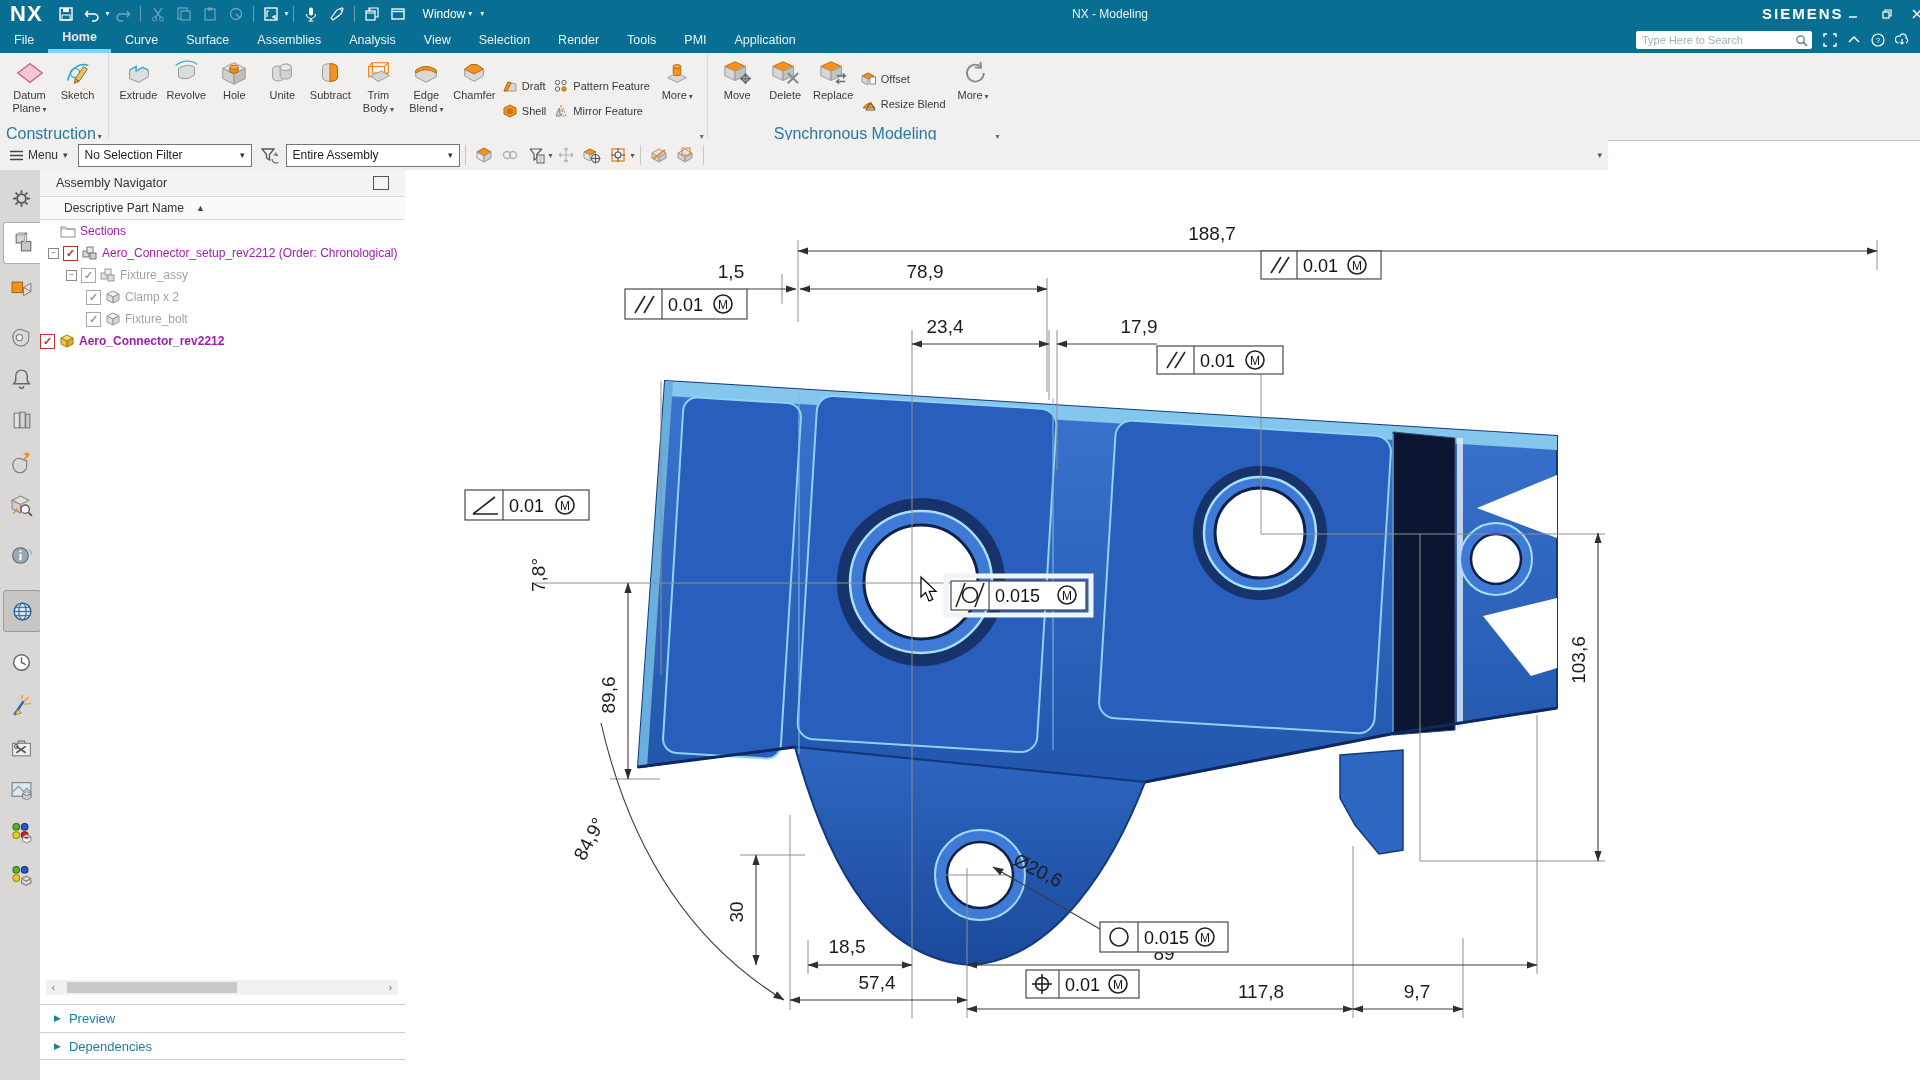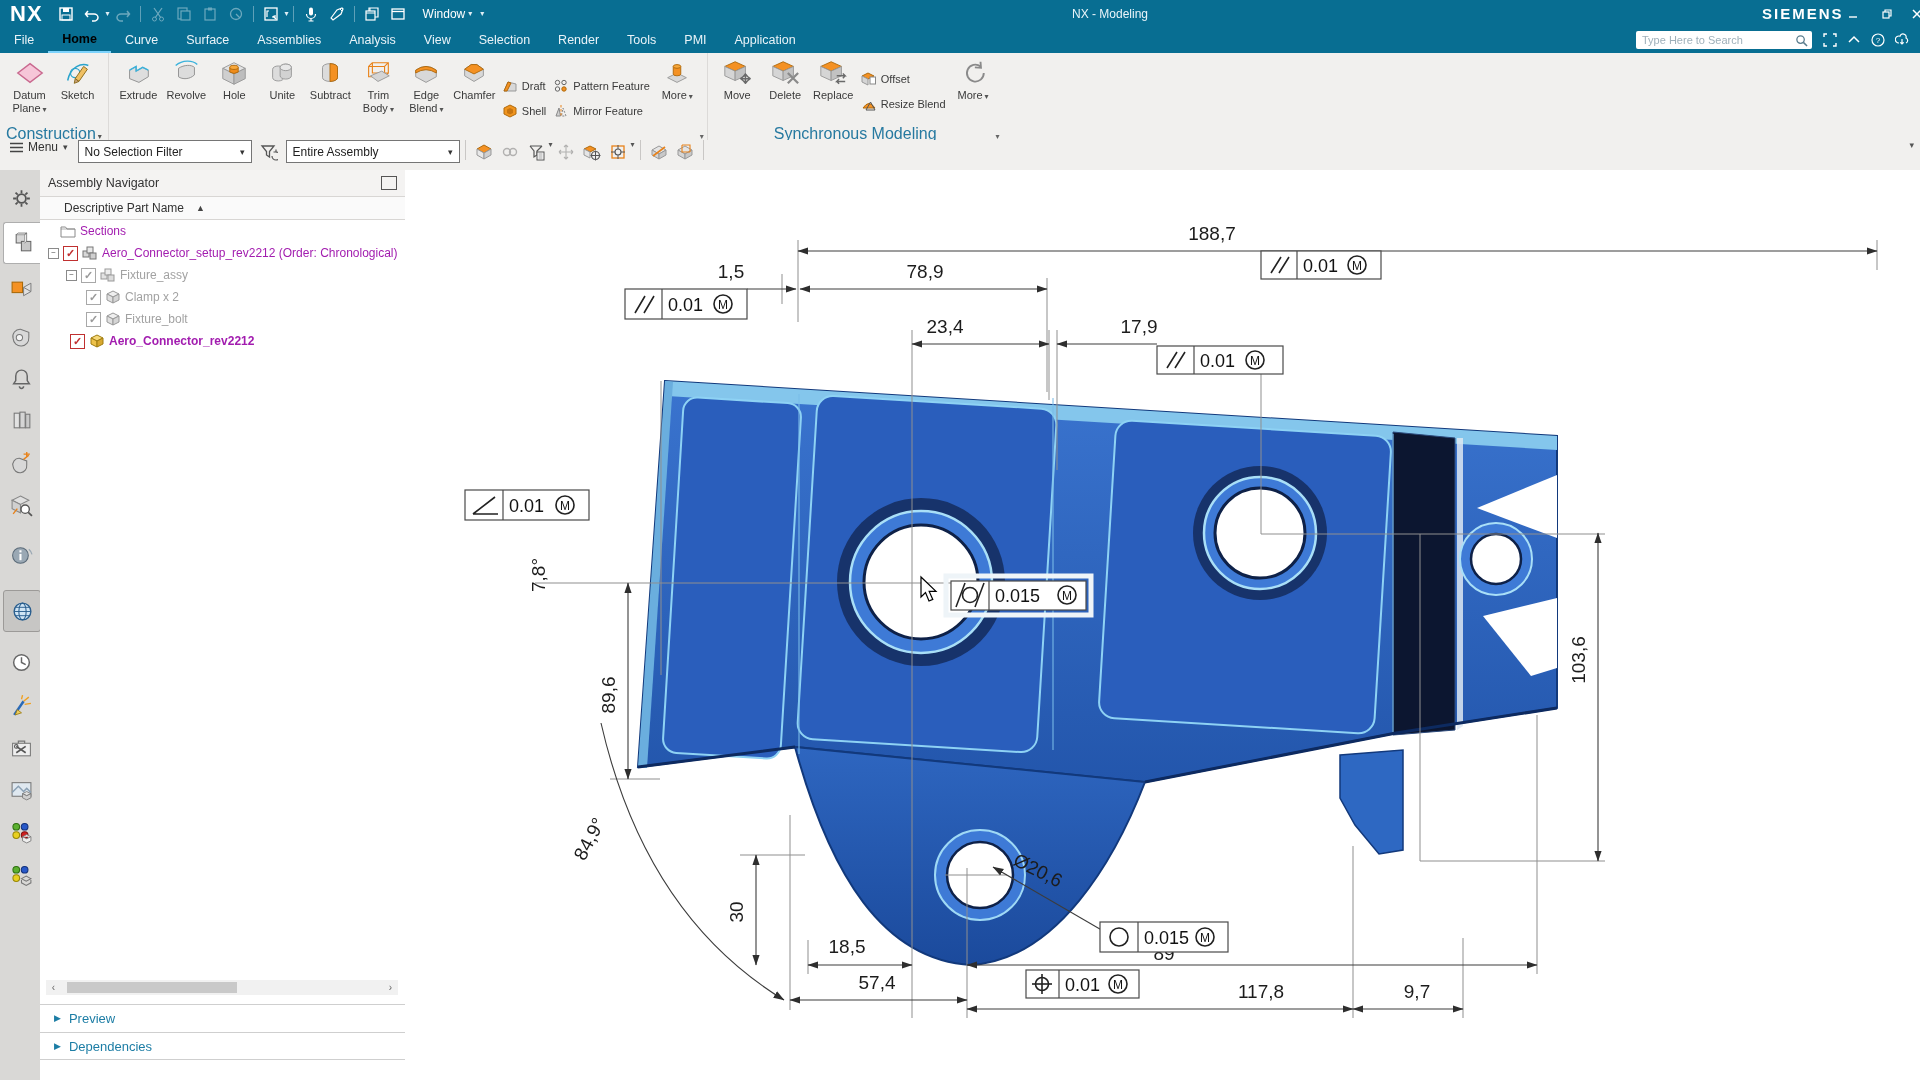--- a/index.html
+++ b/index.html
@@ -19,21 +19,21 @@
   .winlabel{font-size:12px;margin:0 2px 0 12px}
   .tb-title{position:absolute;left:1000px;width:220px;text-align:center;font-size:12px;color:#eaf4f9}
   .brand{position:absolute;left:1762px;font-weight:bold;font-size:15px;letter-spacing:2px;color:#fff}
   .wbtn{position:absolute;top:0;width:30px;height:27px;display:flex;align-items:center;justify-content:center}
   .wbtn svg{width:12px;height:12px}
 
   
   .menubar{position:absolute;left:0;top:27px;width:1920px;height:26px;background:#086e92;
            display:flex;align-items:center;color:#e9f3f8;font-size:12.5px}
   .mtab{padding:0 14px;line-height:24px;cursor:default}
-  .mtab.active{color:#000000;border-bottom:3px solid #7dd3fc;font-weight:bold}
+  .mtab.active{color:#e5e5e5;border-bottom:6px solid #7dd3fc;font-weight:bold}
   .msearch{margin-left:auto;display:flex;align-items:center;background:#fff;border-radius:2px;
            height:18px;width:168px;padding:0 4px;margin-right:6px}
   .msearch input{border:none;outline:none;flex:1;font-size:11px;color:#444;background:transparent;
                  font-family:"Liberation Sans",sans-serif}
   .msearch input::placeholder{color:#9fb0ba}
   .mico{width:24px;height:20px;display:flex;align-items:center;justify-content:center}
   .mico svg{width:14px;height:14px}
 
   
   .ribbon{position:absolute;left:0;top:53px;width:1920px;height:87px;background:#f1f0ee;
@@ -45,42 +45,42 @@
   .rbtn{display:flex;flex-direction:column;align-items:center;width:47px;padding-top:3px;
         font-size:11px;color:#3a3a3a;text-align:center;line-height:1.15;border-radius:2px}
   .rbtn svg{width:30px;height:30px;margin-bottom:1px}
   .rsm{display:flex;align-items:center;gap:4px;height:22px;font-size:11px;color:#3a3a3a;padding:0 3px;white-space:nowrap}
   .rsm svg{width:16px;height:16px;flex:0 0 auto}
   .smcol{display:flex;flex-direction:column;justify-content:center;gap:3px}
   .cdn::after{content:"▾";font-size:8px;color:#555;margin-left:2px}
   .grpcaret{position:absolute;right:3px;bottom:1px;font-size:8px;color:#666}
 
   
-  .toolrow{position:absolute;left:0;top:140px;width:1920px;height:30px;background:#f1f0ee;
-           border-bottom:1px solid #b9b7b5;display:flex;align-items:flex-start;font-size:12px;color:#333}
+  .toolrow{position:absolute;left:0;top:140px;width:1608px;height:30px;background:#f1f0ee;
+           border-bottom:1px solid #b9b7b5;display:flex;align-items:center;font-size:12px;color:#333}
   .menu-btn{display:flex;align-items:center;gap:5px;padding:0 10px}
   .tsel{height:21px;background:#fff;border:1px solid #757575;display:flex;align-items:center;
         justify-content:space-between;padding:0 6px;font-size:12px;color:#222}
   .tsel .car{font-size:9px;color:#333;margin-left:8px}
   .tico{width:26px;height:24px;display:flex;align-items:center;justify-content:center}
   .tico svg{width:18px;height:18px}
   .tico.dim{opacity:.4}
   .tsep{width:1px;height:20px;background:#c9c7c5;margin:0 5px}
   .trow-endcaret{position:absolute;right:6px;font-size:9px;color:#555}
 
   
   .dock{position:absolute;left:0;top:170px;width:40px;height:910px;background:#d9d8d6;border-right:1px solid #b9b7b5}
   .ditem{position:absolute;left:3px;width:36px;height:40px;display:flex;align-items:center;justify-content:center}
   .ditem svg{width:23px;height:23px}
   .ditem.active{background:#fff;border:1px solid #aeaeae;border-right:none;width:38px;border-radius:3px 0 0 3px}
   .ditem.pressed{background:#c7c6c4;border:1px solid #9c9a98;border-radius:3px}
 
   
   .nav{position:absolute;left:40px;top:170px;width:365px;height:910px;background:#fff;border-right:1px solid #9c9a98}
-  .nav-head{height:26px;display:flex;align-items:center;padding:0 8px;font-size:12.5px;color:#333;background:#f4f3f2}
+  .nav-head{height:26px;display:flex;align-items:center;padding:0 16px;font-size:12.5px;color:#333;background:#f4f3f2}
   .nav-float{margin-left:auto;width:14px;height:12px;border:1px solid #555}
   .nav-col{height:22px;display:flex;align-items:center;border:1px solid #d8d6d4;border-left:none;border-right:none;
            font-size:12px;color:#333;padding:0 24px;background:#fafafa}
   .sorttri{margin-left:12px;font-size:9px;color:#444}
   .trowi{height:22px;display:flex;align-items:center;font-size:12px;color:#a21caf;white-space:nowrap}
   .trowi.gray{color:#a2a2a2}
   .trowi.bold{font-weight:bold}
   .exp{width:9px;height:9px;border:1px solid #8a8a8a;background:#fff;font-size:8px;line-height:7px;
        text-align:center;color:#555;margin-right:4px;flex:0 0 auto}
   .exp::after{content:"−"}
@@ -732,21 +732,21 @@
     <span class="ticon">
         <svg viewBox="0 0 16 14">
           <path d="M8 1 L14 4 L8 7 L2 4 Z" fill="#efefef" stroke="#999"></path>
           <path d="M2 4 L8 7 L8 13 L2 10 Z" fill="#e0e0e0" stroke="#999"></path>
           <path d="M8 7 L14 4 L14 10 L8 13 Z" fill="#d5d5d5" stroke="#999"></path>
         </svg>
       </span>
     <span>Fixture_bolt</span>
   </div>
 
-  <div class="trowi bold" style="padding-left:30px">
+  <div class="trowi bold" style="">
     <span class="cb red"></span>
     <span class="ticon">
         <svg viewBox="0 0 16 14">
           <path d="M8 1 L14 4 L8 7 L2 4 Z" fill="#f6d878" stroke="#a07d10"></path>
           <path d="M2 4 L8 7 L8 13 L2 10 Z" fill="#eec24a" stroke="#a07d10"></path>
           <path d="M8 7 L14 4 L14 10 L8 13 Z" fill="#d8a830" stroke="#a07d10"></path>
         </svg>
       </span>
     <span>Aero_Connector_rev2212</span>
   </div>

